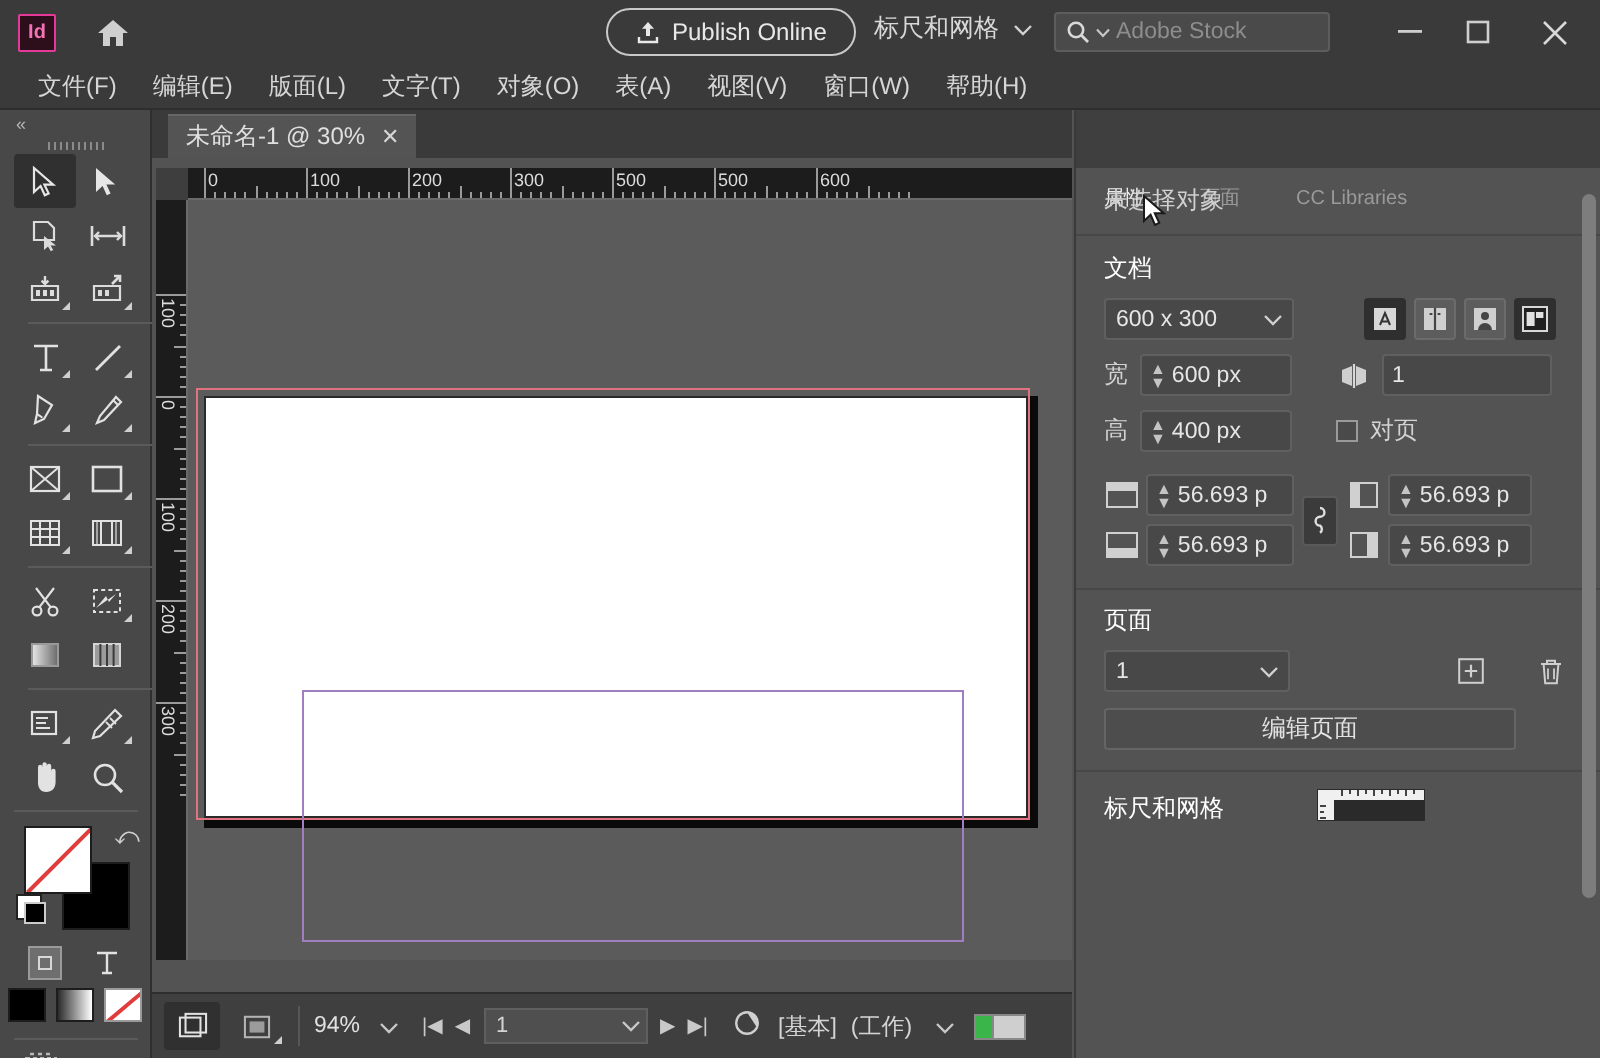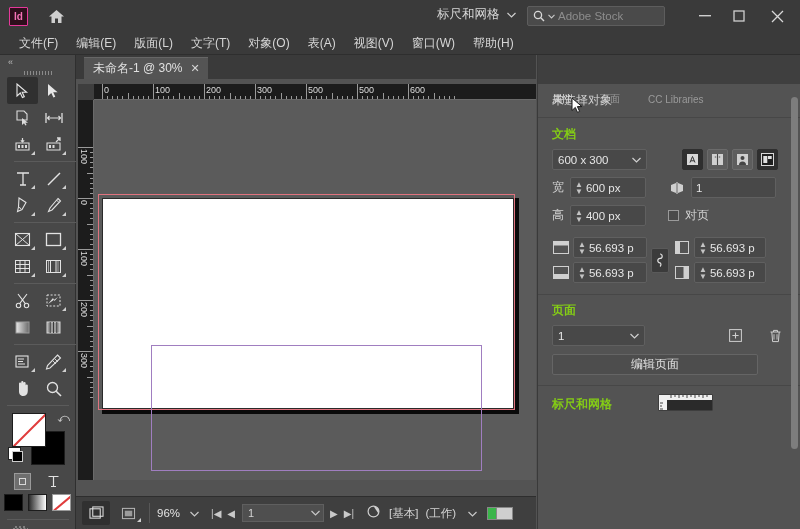--- a/index.html
+++ b/index.html
@@ -144,21 +144,21 @@
   .prog u { display:block; flex:1; background:#cfcfcf; border-left:1px solid #888; }
 
   
   .rpanel { position:absolute; left:537px; top:55px; width:263px; height:474px; background:#535353; border-left:1px solid #3a3a3a; }
   .ptabs { display:flex; height:29px; background:#3f3f3f; align-items:stretch; }
   .ptab { padding:0 14px; display:flex; align-items:center; font-size:10px; color:#9a9a9a;margin-top:44px; }
   .ptab.on { background:#535353; color:#ededed; }
   .pnosel { padding:8px 14px 6px; font-size:12px; color:#d0d0d0; }
   .psep { height:1px; background:#474747; margin:2px 0; }
   .sect { padding:6px 14px 2px; }
-  .stitle { font-size:12px; color:#84cc16; margin-bottom:6px;font-weight:bold; }
+  .stitle { font-size:12px; color:#ffffff; margin-bottom:6px; }
   .row { display:flex; align-items:center; gap:6px; margin-bottom:7px; }
   .lab { font-size:12px; color:#d2d2d2; }
   .sel-ctl {
     height:21px; background:#484848; border:1px solid #606060; border-radius:2px;
     display:flex; align-items:center; justify-content:space-between; padding:0 5px; font-size:11.5px; color:#e6e6e6;
   }
   .inp {
     height:21px; background:#484848; border:1px solid #606060; border-radius:2px;
     display:flex; align-items:center; padding:0 4px; font-size:11.5px; color:#e6e6e6; overflow:hidden; white-space:nowrap;
   }
@@ -186,20 +186,27 @@
 <div class="app">
 
   <div class="titlebar">
     <div class="id-logo">Id</div>
     <div class="home-icon">
       <svg width="17" height="15" viewBox="0 0 17 15">
           <path d="M8.5 1 L16 7.5 H13.5 V14 H10 V9.5 H7 V14 H3.5 V7.5 H1 Z" fill="#cfcfcf"></path>
         </svg>
     </div>
 
+    <div class="publish-btn">
+      <svg width="12" height="12" viewBox="0 0 12 12">
+          <path d="M6 1 L9 4.4 H7 V8 H5 V4.4 H3 Z" fill="#e8e8e8"></path>
+          <path d="M1.5 8.5 V11 H10.5 V8.5" stroke="#e8e8e8" fill="none" stroke-width="1.2"></path>
+        </svg>
+      <span>Publish Online</span>
+    </div>
 
     <div class="workspace-sel">
       <span>标尺和网格</span>
       <svg width="9" height="6" viewBox="0 0 9 6">
           <path d="M0.5 1 L4.5 5 L8.5 1" stroke="#d0d0d0" fill="none" stroke-width="1.2"></path>
         </svg>
     </div>
 
     <div class="search-box">
       <svg width="12" height="12" viewBox="0 0 12 12">
@@ -594,21 +601,21 @@
       <div class="vbx" style="position:relative">
         <svg width="15" height="13" viewBox="0 0 16 14">
             <rect x="1.5" y="1.5" width="13" height="11" fill="none" stroke="#b4b4b4" stroke-width="1.1"></rect>
             <rect x="4" y="4" width="8" height="6" fill="#9b9b9b"></rect>
           </svg>
         <span style="position:absolute;right:1px;bottom:3px;border-left:4px solid transparent;border-bottom:4px solid #cfcfcf"></span>
       </div>
     </div>
     <div class="st-sep"></div>
 
-    <span class="zoomv">96%</span>
+    <span class="zoomv">94%</span>
     <span style="padding:0 0 0 10px">
       <svg width="9" height="6" viewBox="0 0 9 6">
           <path d="M0.5 1 L4.5 5 L8.5 1" stroke="#c8c8c8" fill="none" stroke-width="1.2"></path>
         </svg>
     </span>
 
     <span class="navb" style="padding-left:12px">|◀</span>
     <span class="navb">◀</span>
     <div class="pgfield" style="margin-left:4px">
       <span>1</span>

